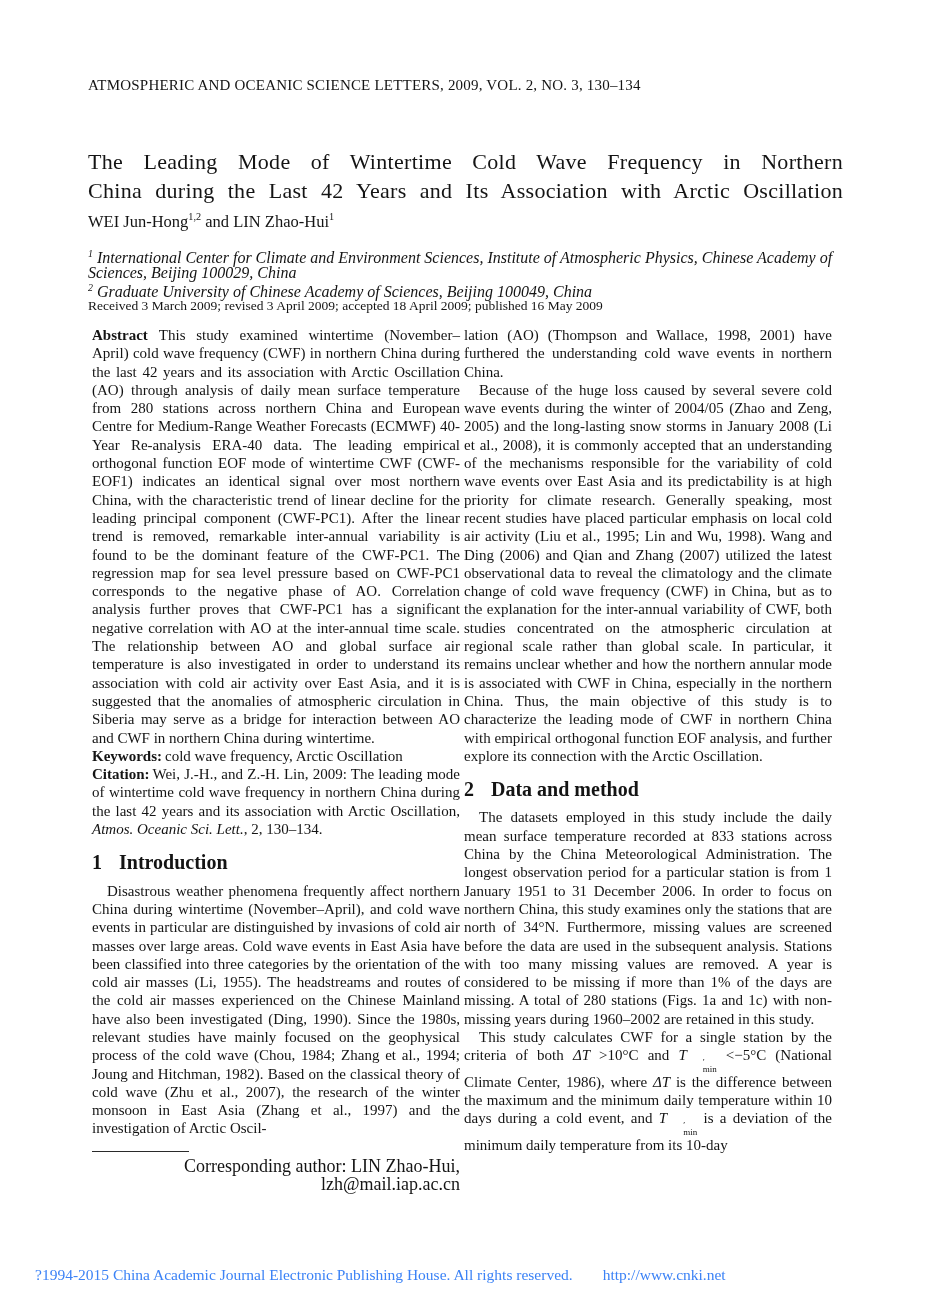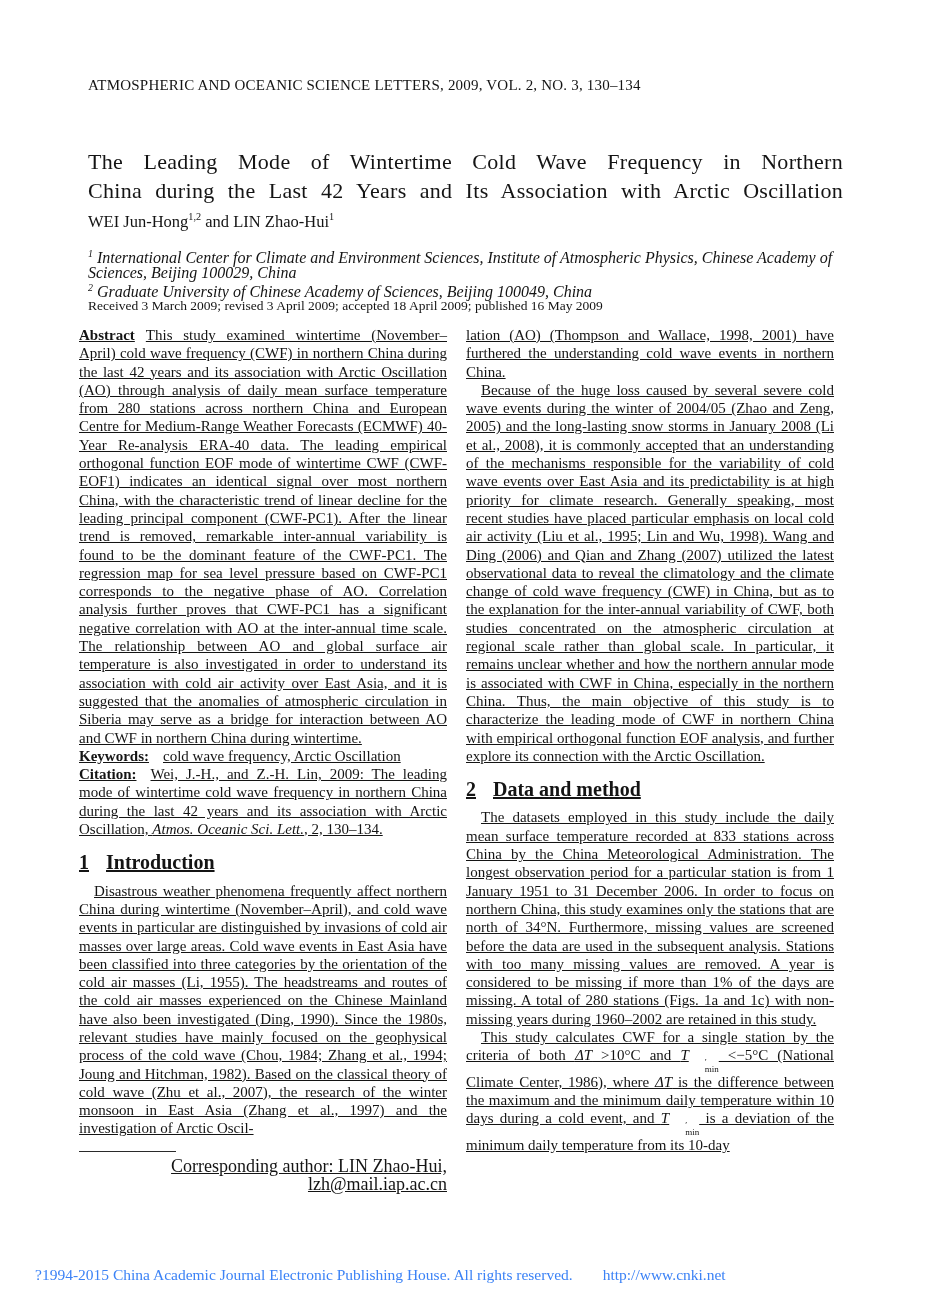--- a/index.html
+++ b/index.html
@@ -20,28 +20,28 @@
 
   .authors { position:absolute; top:211px; left:88px; width:755px; font-size:16.5px; }
   .authors sup { font-size:62%; vertical-align:super;margin-top:48px; }
 
   .affiliations { position:absolute; top:246px; left:88px; width:755px;
     font-style:italic; font-size:16px; line-height:15px; }
   .affiliations sup { font-size:62%; vertical-align:super; }
 
   .dates { position:absolute; top:298px; left:88px; width:755px; font-size:13.5px; }
 
-  .columns { position:absolute; top:326px; left:79px; width:755px;
-    display:flex; gap:19px;text-decoration:underline; }
+  .columns { position:absolute; top:326px; left:92px; width:755px;
+    display:flex; gap:4px; }
   .col { width:368px; font-size:15px; line-height:18.3px; text-align:justify; }
 
   .para { margin:0; }
   .indent { text-indent:15px; }
   .label  { font-weight:bold; margin-right:11px; }
-  .label2 { font-weight:bold; margin-right:14px; }
+  .label2 { font-weight:bold; margin-right:3px; }
   .it { font-style:italic; }
 
   .section-heading { font-weight:bold; font-size:20px; margin:15px 0 10px 0;
     text-align:left; }
   .sec-num { margin-right:17px; }
 
   .footnote { margin-top:13px; }
   .footnote-rule { width:97px; border-top:1.5px solid #2a2a2a; margin-bottom:5px; }
   .footnote-text { font-size:18px; text-align:right; }
 

